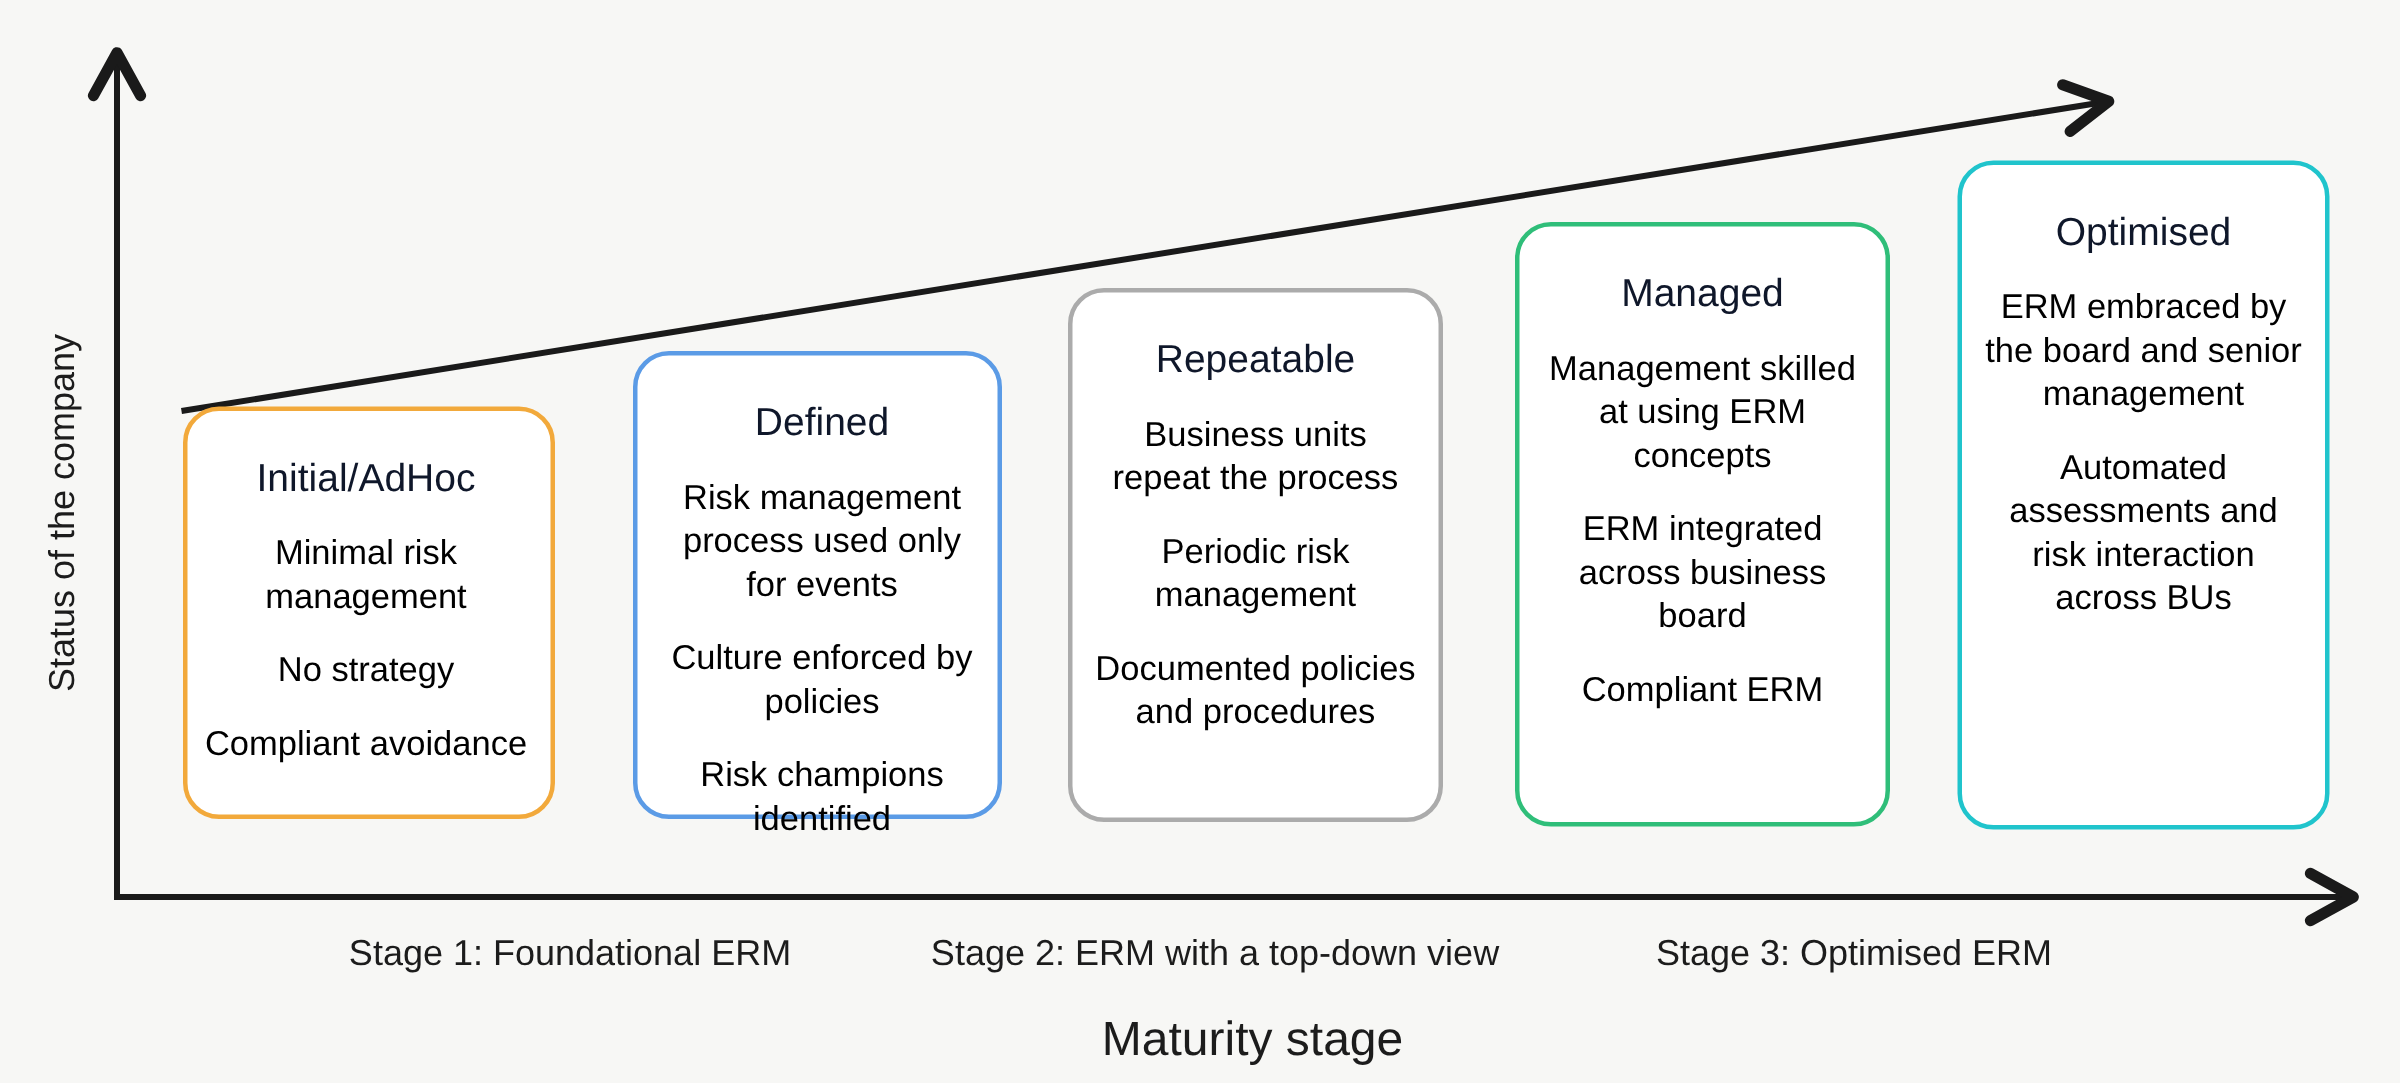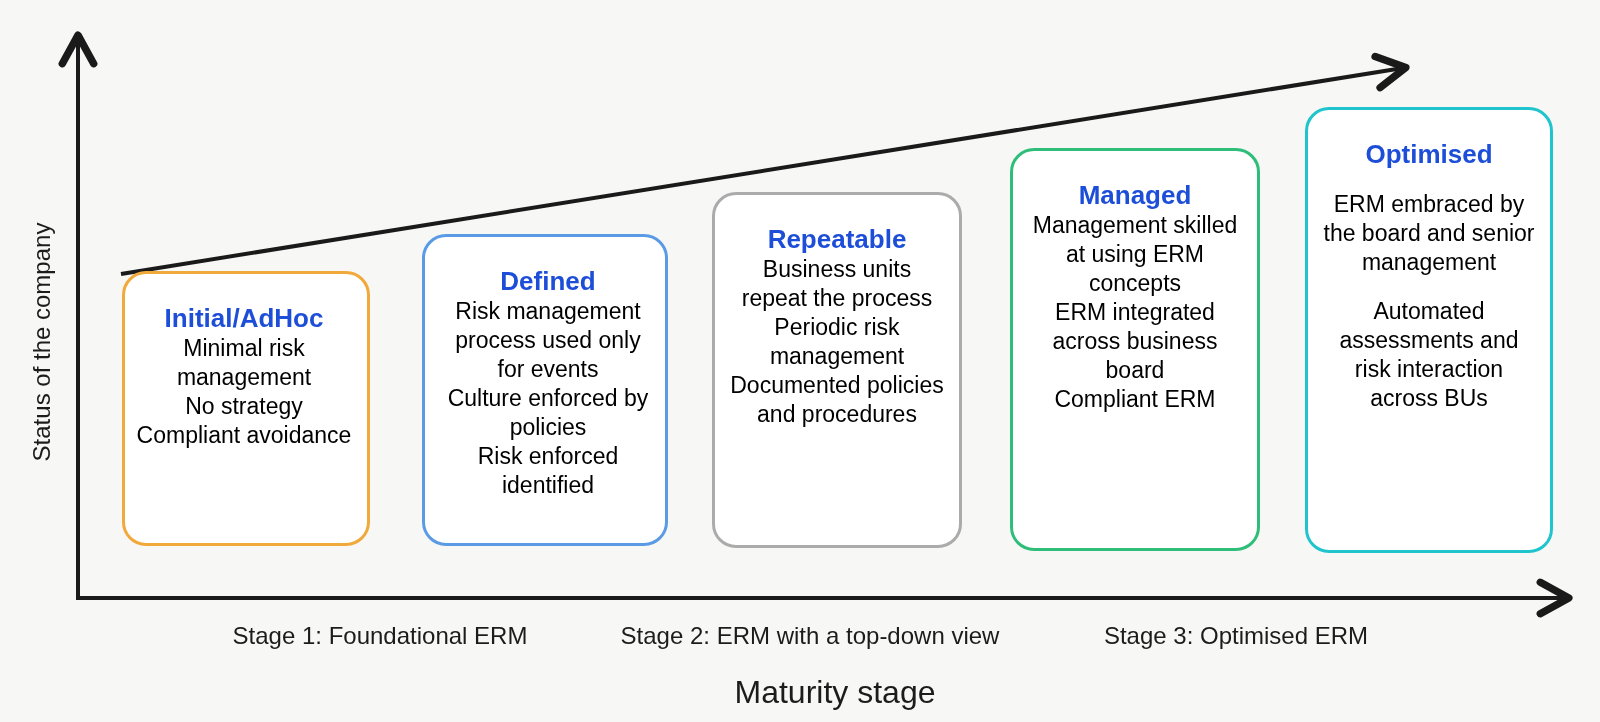--- a/index.html
+++ b/index.html
@@ -43,28 +43,28 @@
   .box {
     position: absolute;
     background: #ffffff;
     border: 3px solid #999;
     border-radius: 24px;
     display: flex;
     flex-direction: column;
     align-items: center;
     justify-content: flex-start;
     padding: 30px 14px 16px 14px;
-    gap: 0;
+    gap: 20px;
     text-align: center;
   }
   .box-title {
     font-size: 26px;
-    font-weight: bold;
+    font-weight: normal;
     line-height: 1.15;
-    color: #1d4ed8;
+    color: #0f172a;
   }
   .box-item {
     font-size: 23px;
     line-height: 1.26;
     color: #000000;
   }
   .box.b1 { left: 122px; top: 271px; width: 248px; height: 275px; }
   .box.b2 { left: 422px; top: 234px; width: 246px; height: 312px; }
   .box.b3 { left: 712px; top: 192px; width: 250px; height: 356px; }
   .box.b4 { left: 1010px; top: 148px; width: 250px; height: 403px; }
@@ -95,21 +95,21 @@
     <div class="box-title">Initial/AdHoc</div>
     <p class="box-item">Minimal risk management</p>
     <p class="box-item">No strategy</p>
     <p class="box-item">Compliant avoidance</p>
   </div>
 
   <div class="box b2" style="border-color: rgb(91, 155, 230); padding-left: 20px;">
     <div class="box-title">Defined</div>
     <p class="box-item">Risk management process used only for events</p>
     <p class="box-item">Culture enforced by policies</p>
-    <p class="box-item">Risk enforced identified</p>
+    <p class="box-item">Risk champions identified</p>
   </div>
 
   <div class="box b3" style="border-color: rgb(171, 171, 171);">
     <div class="box-title">Repeatable</div>
     <p class="box-item">Business units repeat the process</p>
     <p class="box-item">Periodic risk management</p>
     <p class="box-item">Documented policies and procedures</p>
   </div>
 
   <div class="box b4" style="border-color: rgb(47, 190, 121);">

